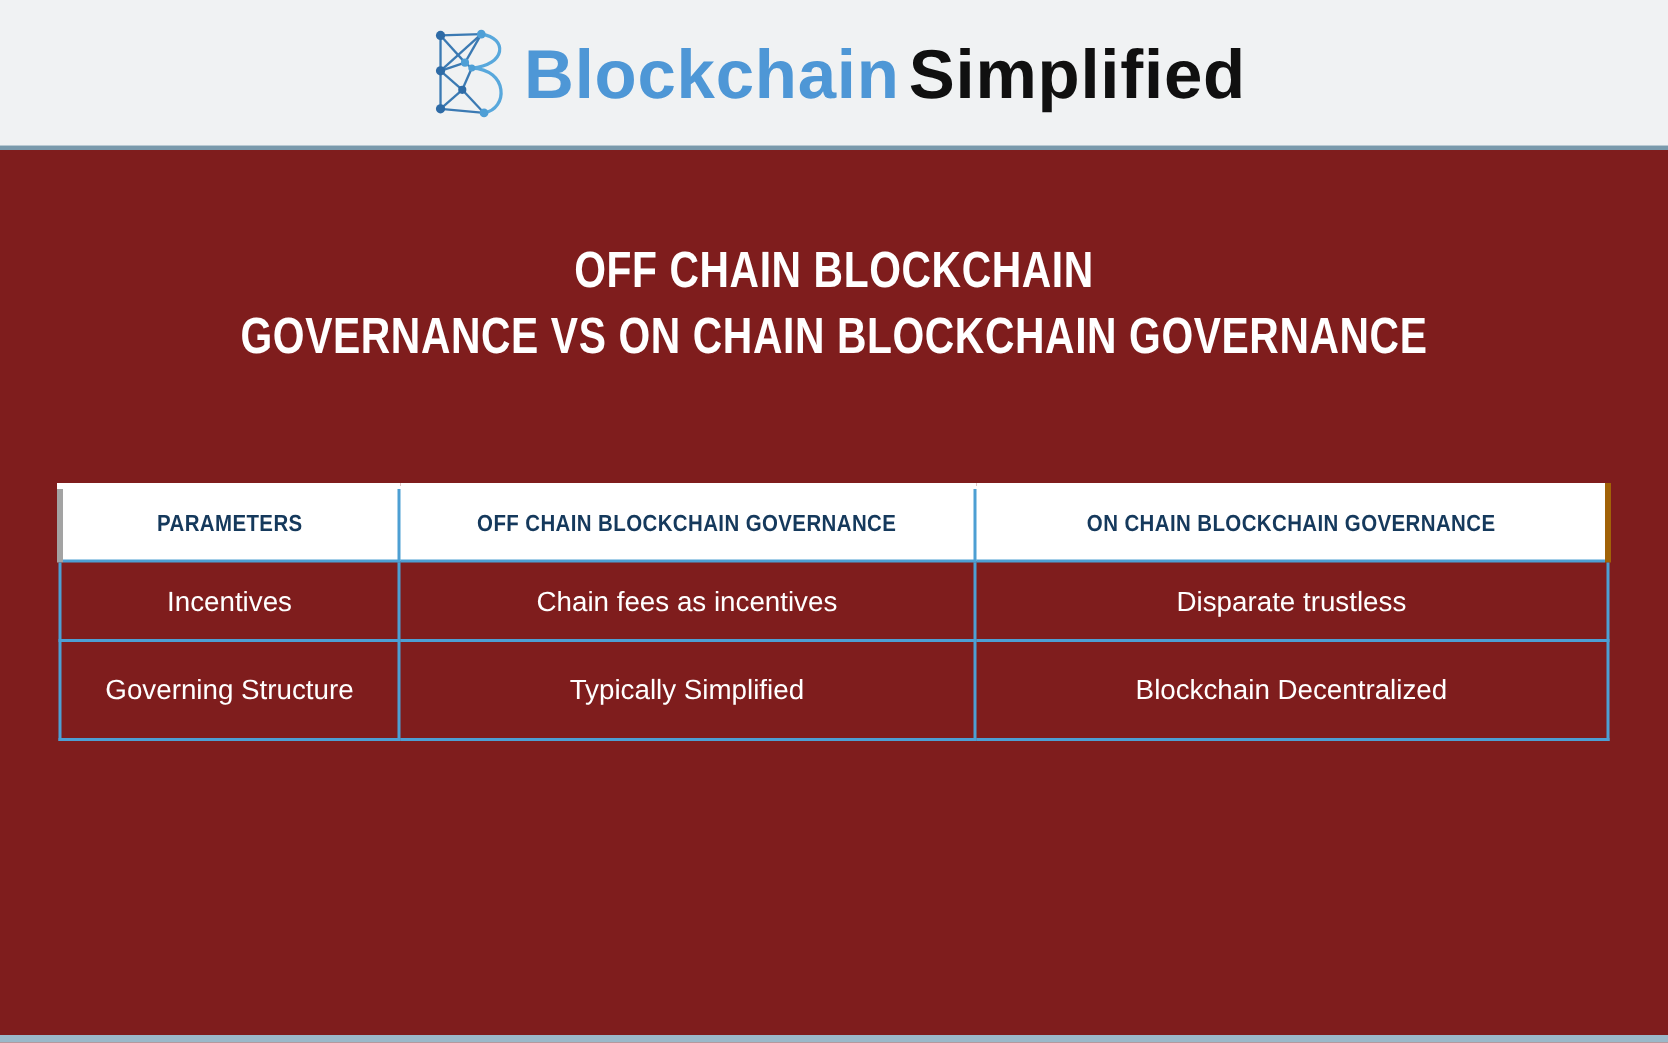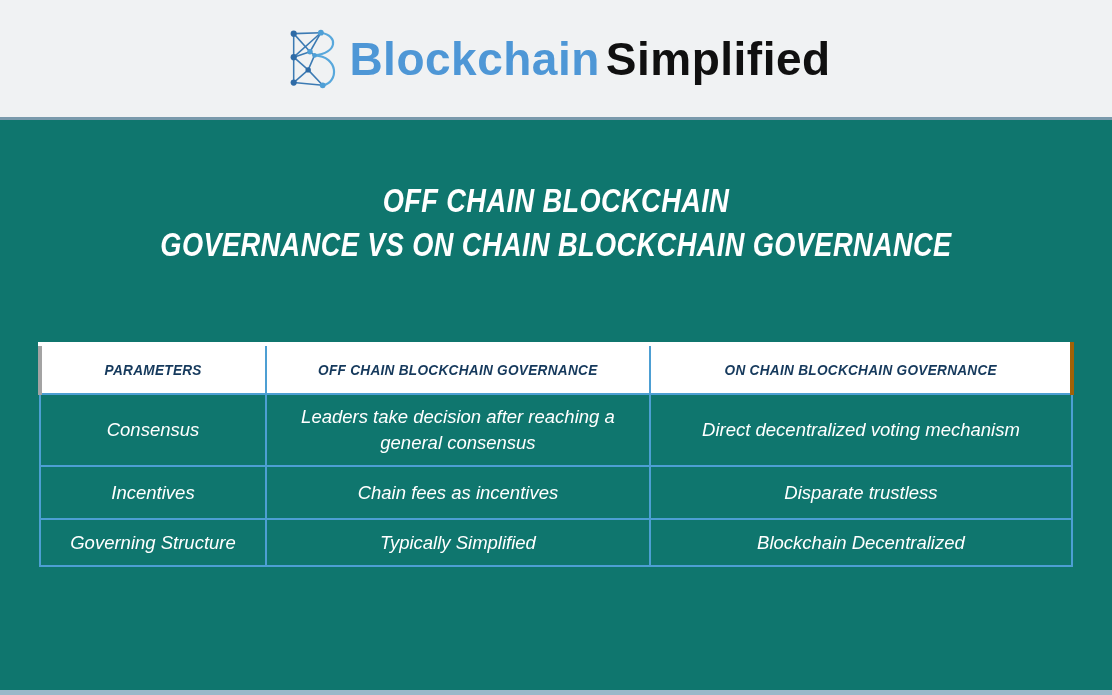--- a/index.html
+++ b/index.html
@@ -11,21 +11,21 @@
   .page {
     width: 1112px;
     height: 695px;
     display: flex;
     flex-direction: column;
     overflow: hidden;
   }
 
   
   .brand-bar {
-    height: 117px;
+    height: 97px;
     background: #f0f2f3;
     display: flex;
     align-items: center;
     justify-content: center;
     flex: none;
   }
   .logo {
     display: flex;
     align-items: center;
     gap: 10px;
@@ -42,23 +42,22 @@
 
   .header-divider {
     height: 3px;
     background: #7a9aac;
     flex: none;
   }
 
   
   .body-panel {
     flex: 1;
-    background: #0f766e;
+    background: #7f1d1d;
     color: #ffffff;
-    font-style: italic;
   }
   .title {
     margin-top: 58px;
     text-align: center;
     color: #ffffff;
     font-weight: 700;
     font-size: 34px;
     line-height: 44px;
     letter-spacing: 0.5px;
   }
@@ -108,21 +107,21 @@
     font-size: 18.5px;
     line-height: 26px;
     text-align: center;
     vertical-align: middle;
     border: 2px solid #4d9fd3;
     padding: 6px 14px;
   }
   .compare tr.r1 td { height: 72px; }
   .compare tr.r2 td { height: 53px; }
   .compare tr.r3 td { height: 53px; }
-  .compare tr.r4 td { height: 47px; }
+  .compare tr.r4 td { height: 66px; }
   .cell-narrow { display: inline-block; max-width: 338px; }
 
   
   .bottom-strip {
     height: 5px;
     background: #9bb8c9;
     flex: none;
   }
 </style>
 </head>
@@ -196,27 +195,20 @@
           </th>
           <th>
             <span class="cond-h">OFF CHAIN BLOCKCHAIN GOVERNANCE</span>
           </th>
           <th>
             <span class="cond-h">ON CHAIN BLOCKCHAIN GOVERNANCE</span>
           </th>
         </tr>
       </thead>
       <tbody>
-        <tr class="r1">
-          <td>Consensus</td>
-          <td>
-            <span class="cell-narrow">Leaders take decision after reaching a general consensus</span>
-          </td>
-          <td>Direct decentralized voting mechanism</td>
-        </tr>
         <tr class="r2">
           <td>Incentives</td>
           <td>Chain fees as incentives</td>
           <td>Disparate trustless</td>
         </tr>
         <tr class="r4">
           <td>Governing Structure</td>
           <td>Typically Simplified</td>
           <td>Blockchain Decentralized</td>
         </tr>

